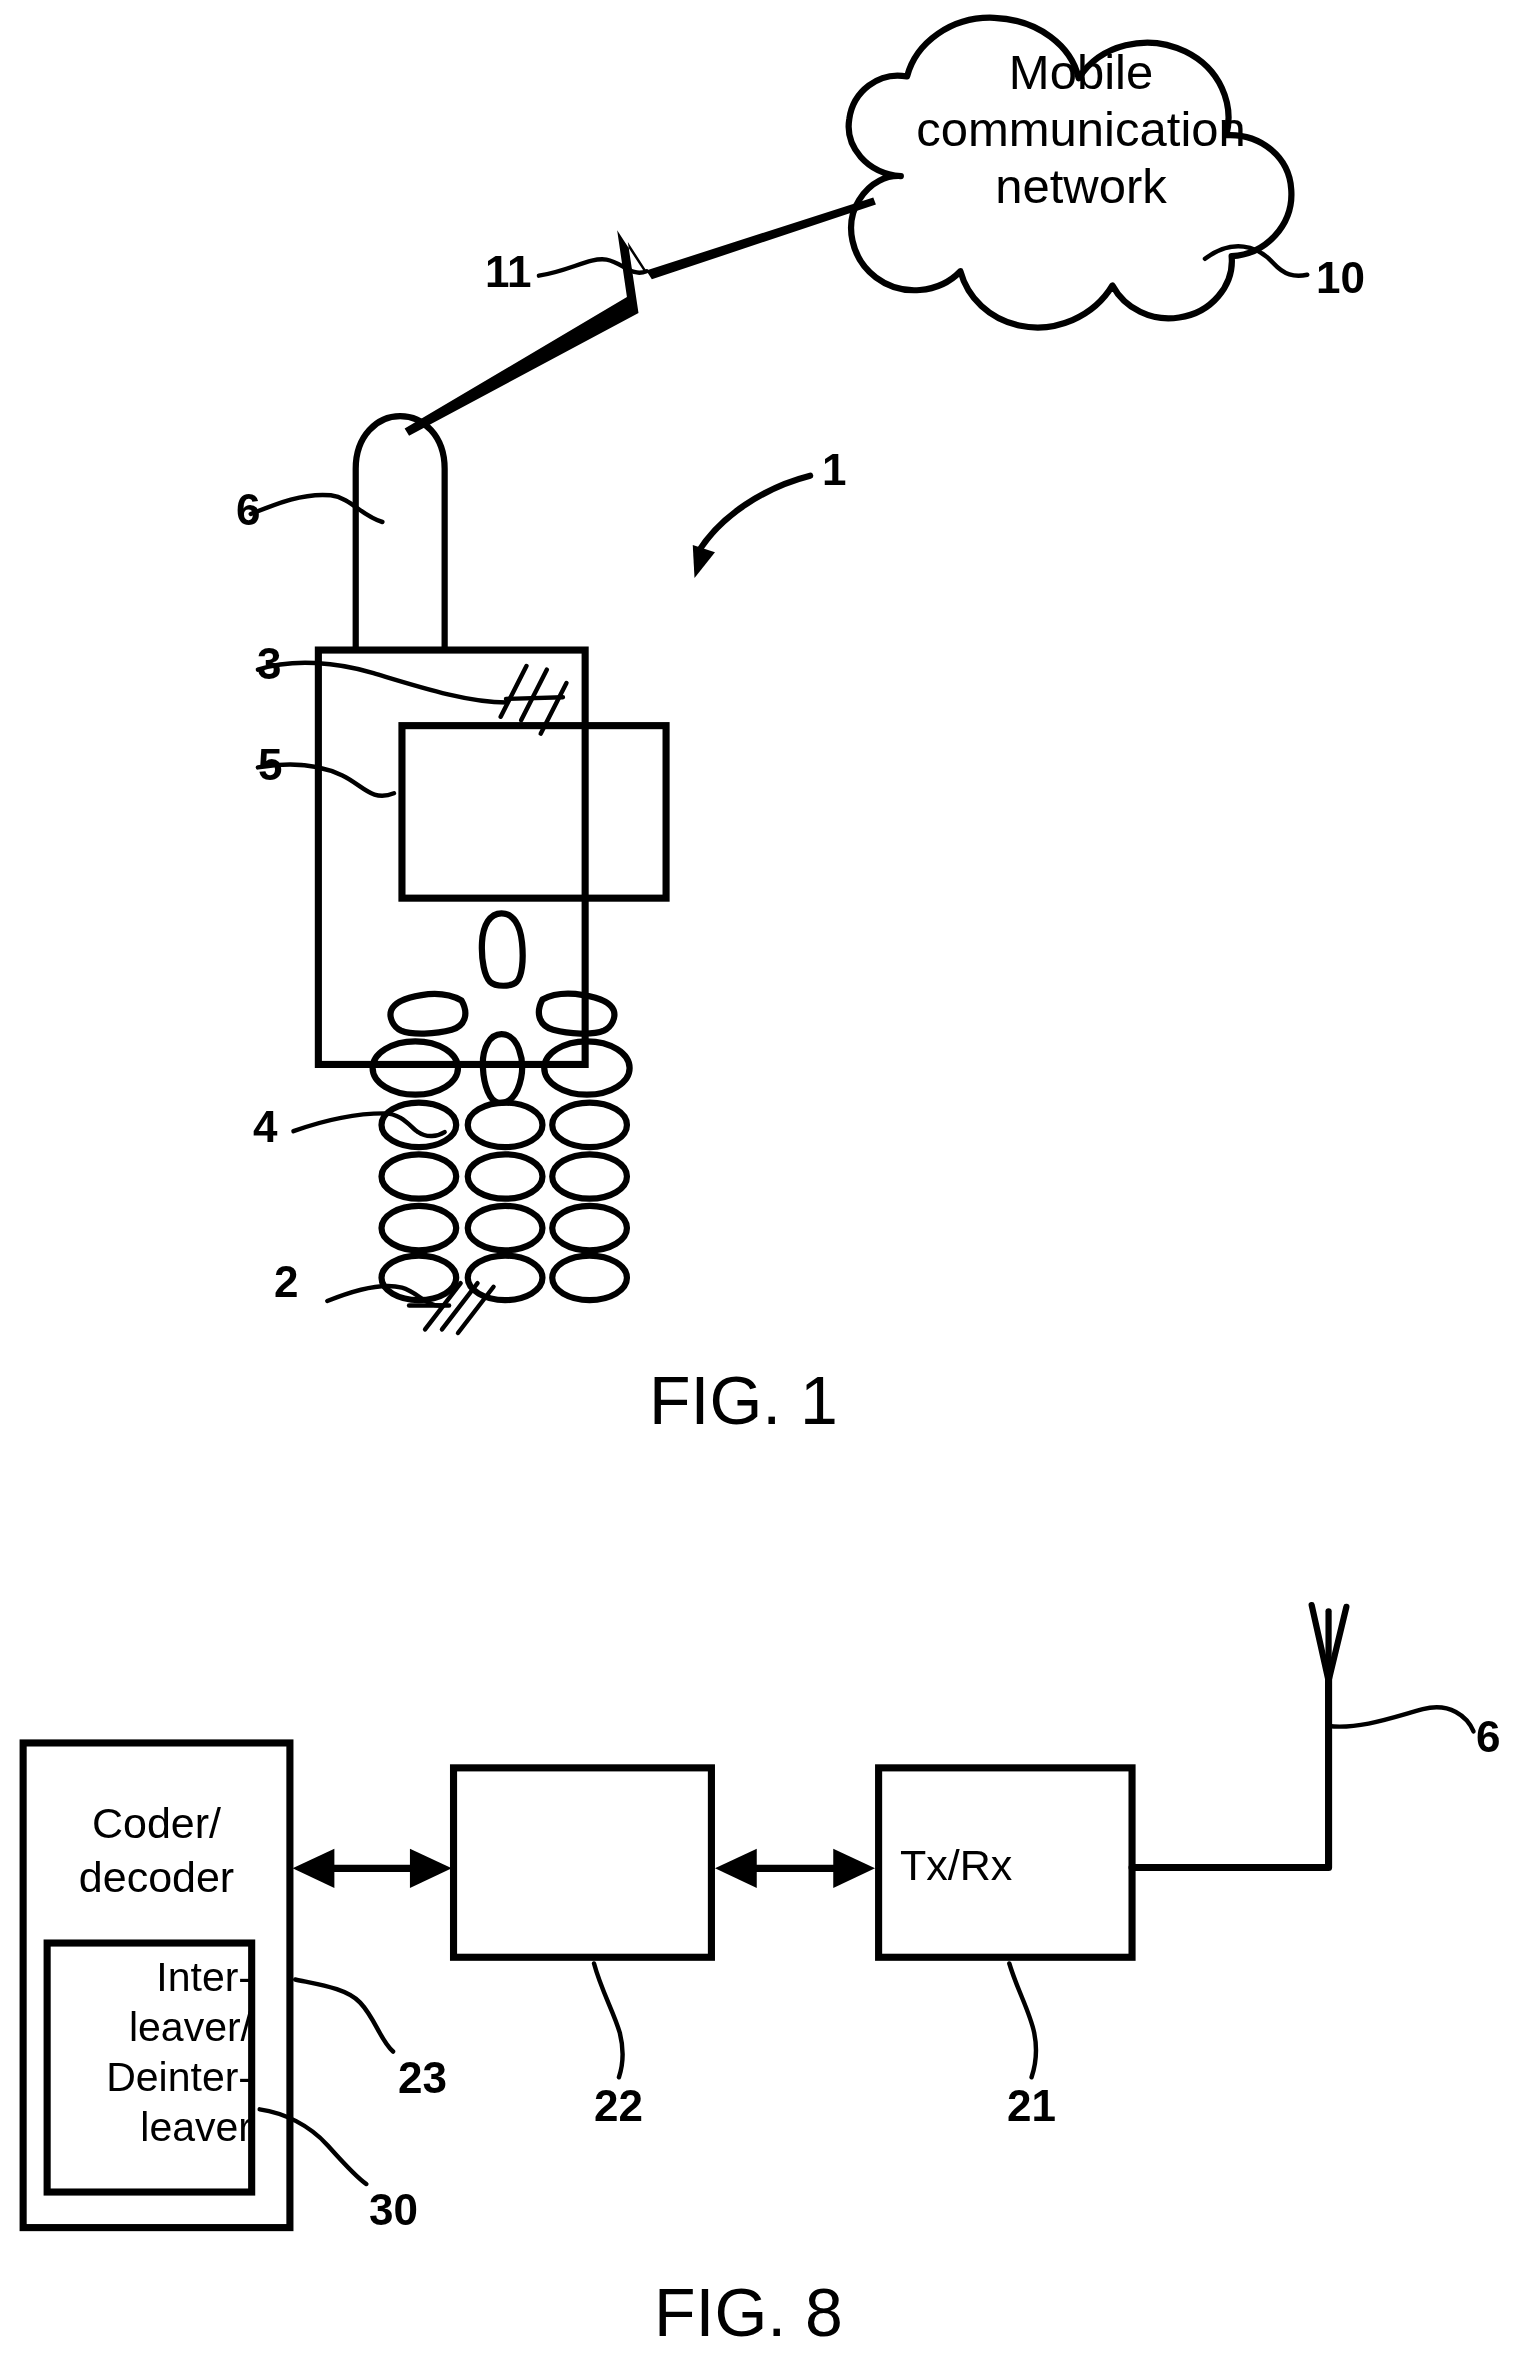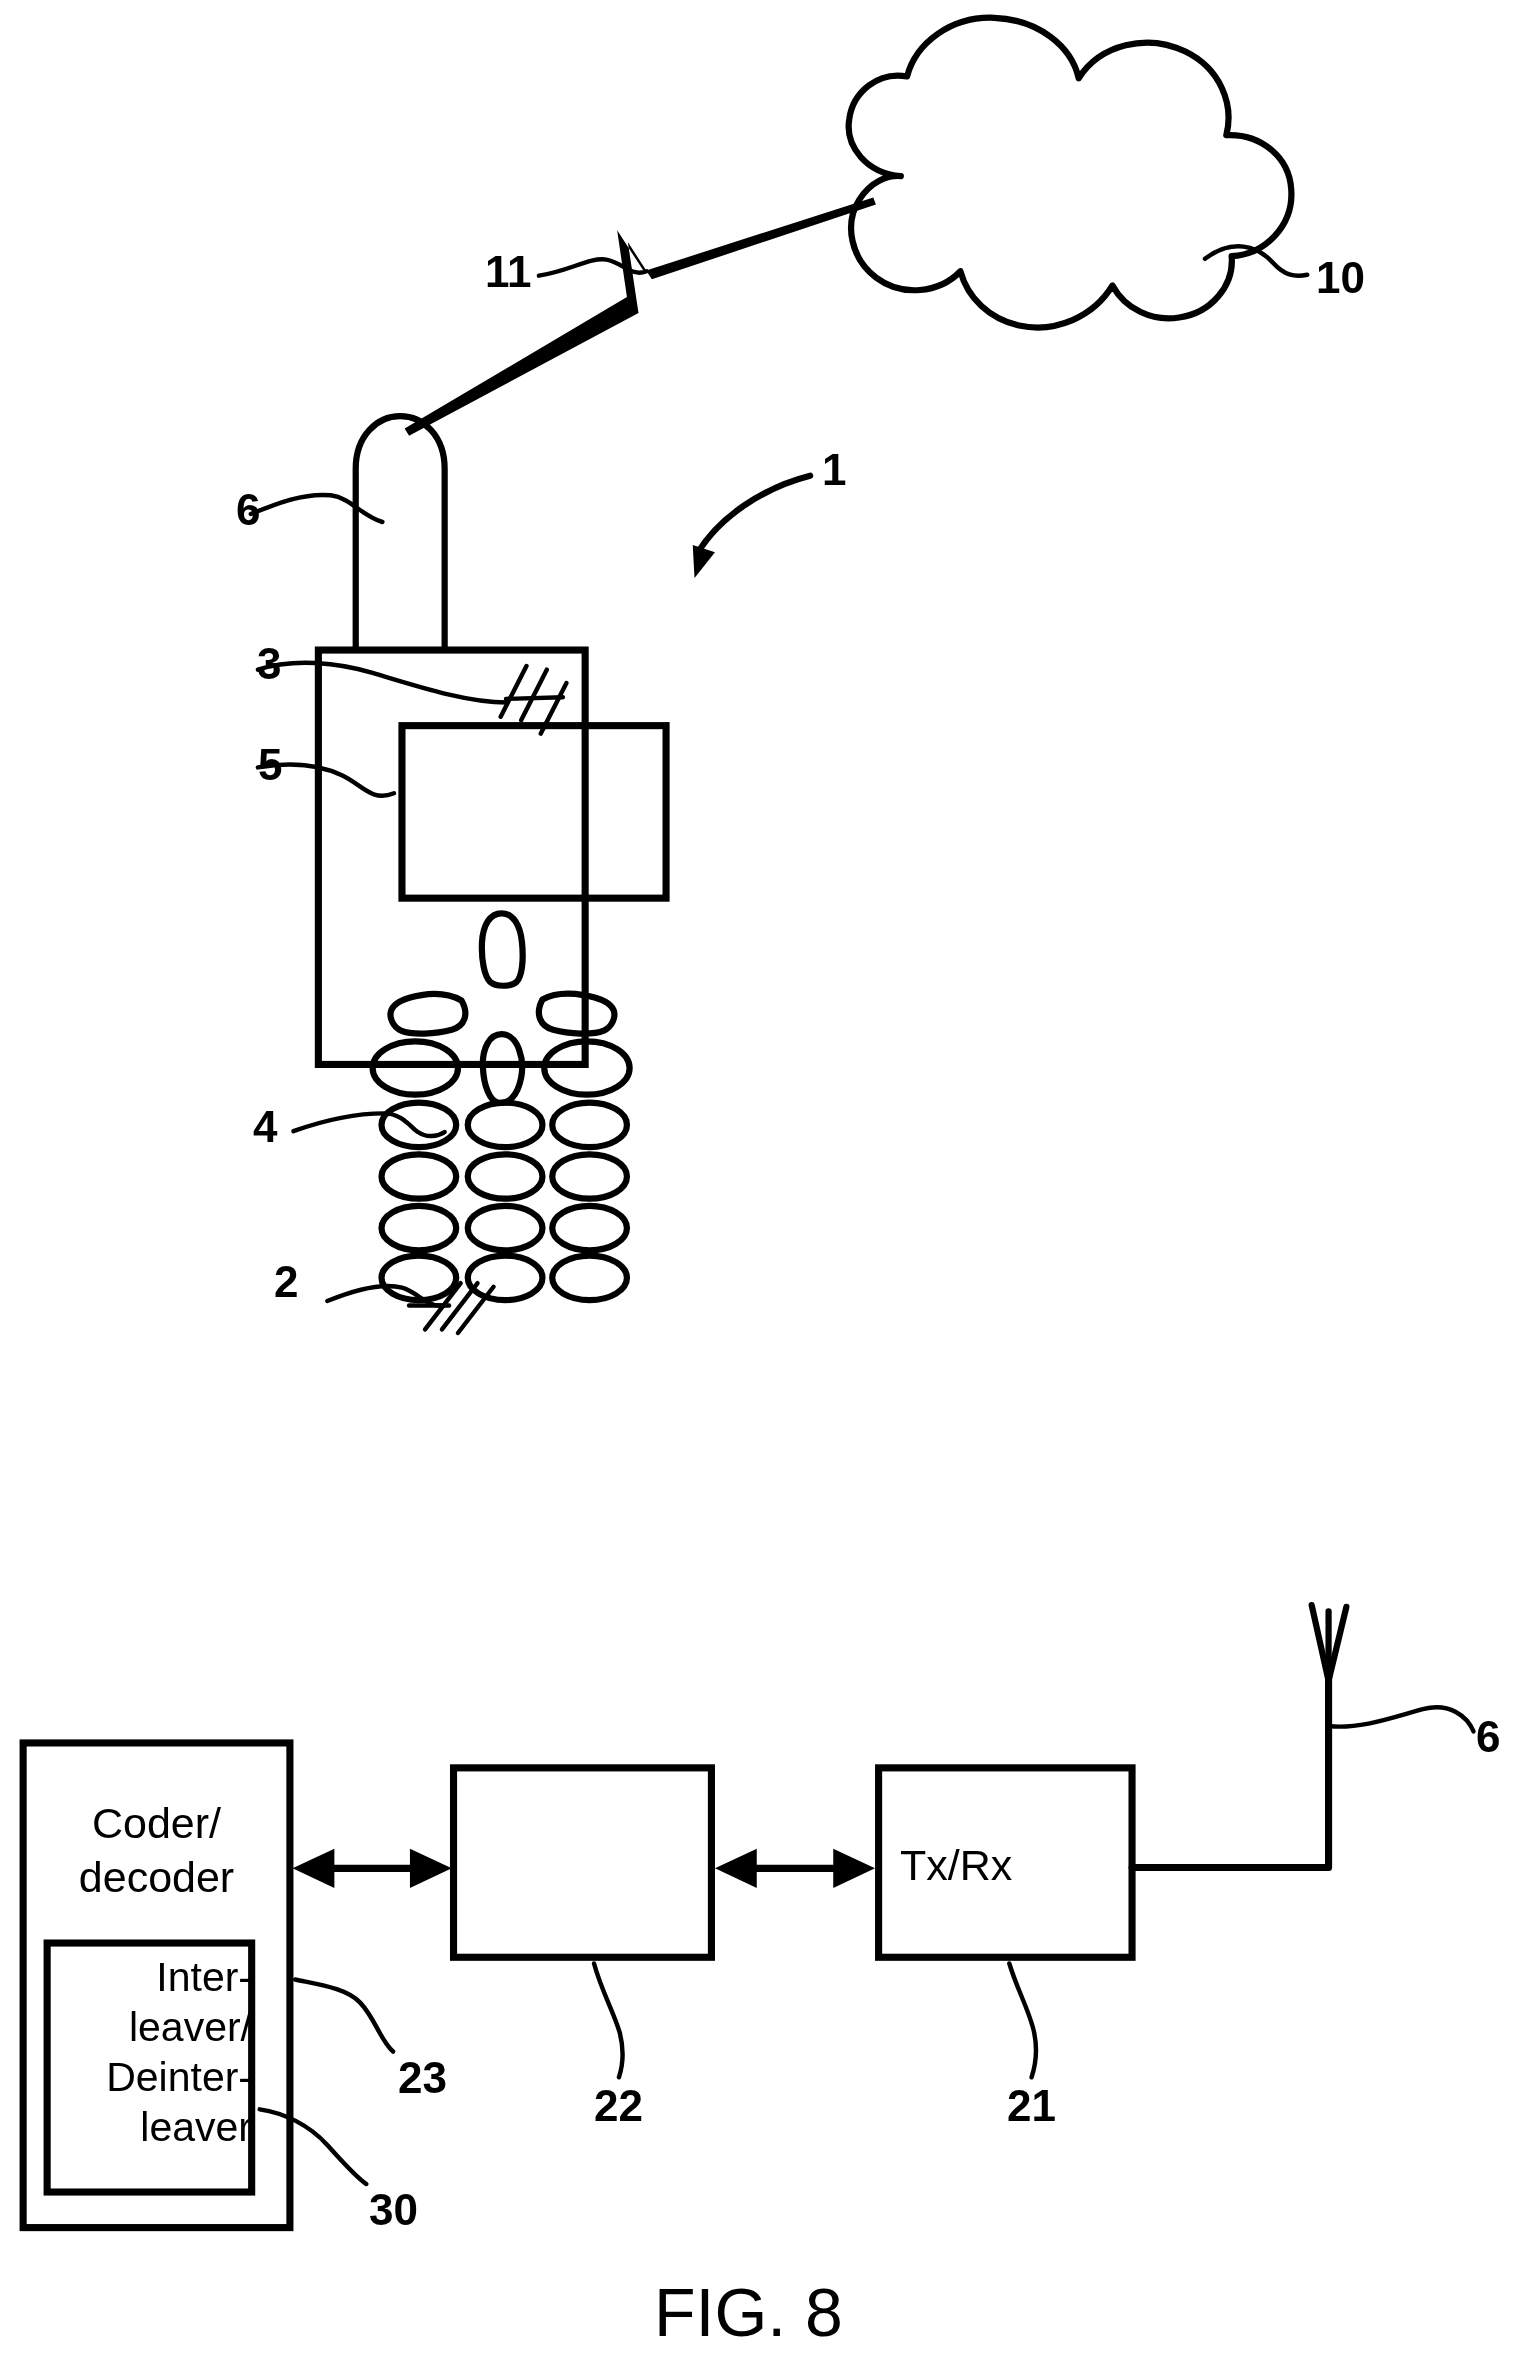--- a/index.html
+++ b/index.html
@@ -211,37 +211,43 @@
       <path class="ln thin" d="M 1494 1941 C 1530 1945, 1570 1930, 1600 1922 C 1630 1914, 1650 1930, 1657 1947"></path>
 
       <path class="ln thin" d="M 332 2226 C 360 2232, 390 2236, 405 2252 C 422 2270, 428 2295, 442 2307"></path>
       <path class="ln thin" d="M 292 2372 C 320 2376, 348 2390, 368 2412 C 386 2432, 400 2448, 412 2456"></path>
       <path class="ln thin" d="M 668 2208 C 676 2238, 690 2262, 697 2286 C 702 2306, 700 2324, 696 2336"></path>
       <path class="ln thin" d="M 1135 2208 C 1144 2238, 1158 2262, 1163 2286 C 1167 2306, 1164 2324, 1160 2336"></path>
 
     </g>
   </svg>
 
+  <div style="position:absolute; left:854px; top:44px; width:454px; text-align:center; line-height:1.16;">
+    <div class="cloud-text">Mobile</div>
+    <div class="cloud-text">communication</div>
+    <div class="cloud-text">network</div>
+  </div>
 
   <div class="ref-num" style="position:absolute; left:1316px; top:253px;text-align:center;">10</div>
 
   <div class="ref-num" style="position:absolute; left:485px; top:247px;">11</div>
 
   <div class="ref-num" style="position:absolute; left:822px; top:445px;">1</div>
 
   <div class="ref-num" style="position:absolute; left:236px; top:485px;">6</div>
 
   <div class="ref-num" style="position:absolute; left:257px; top:639px;">3</div>
 
   <div class="ref-num" style="position:absolute; left:258px; top:740px;">5</div>
 
   <div class="ref-num" style="position:absolute; left:253px; top:1102px;">4</div>
 
   <div class="ref-num" style="position:absolute; left:274px; top:1257px;">2</div>
 
+  <div class="fig-caption" style="position:absolute; left:649px; top:1361px;">FIG. 1</div>
 
   <div style="position:absolute; left:23px; top:1797px; width:267px; text-align:center; line-height:1.25;">
     <div class="block-text">Coder/</div>
     <div class="block-text">decoder</div>
   </div>
 
   <div style="position:absolute; left:47px; top:1952px; width:205px; text-align:center; line-height:1.22;">
     <div class="inner-block-text">Inter-</div>
     <div class="inner-block-text">leaver/</div>
     <div class="inner-block-text">Deinter-</div>

